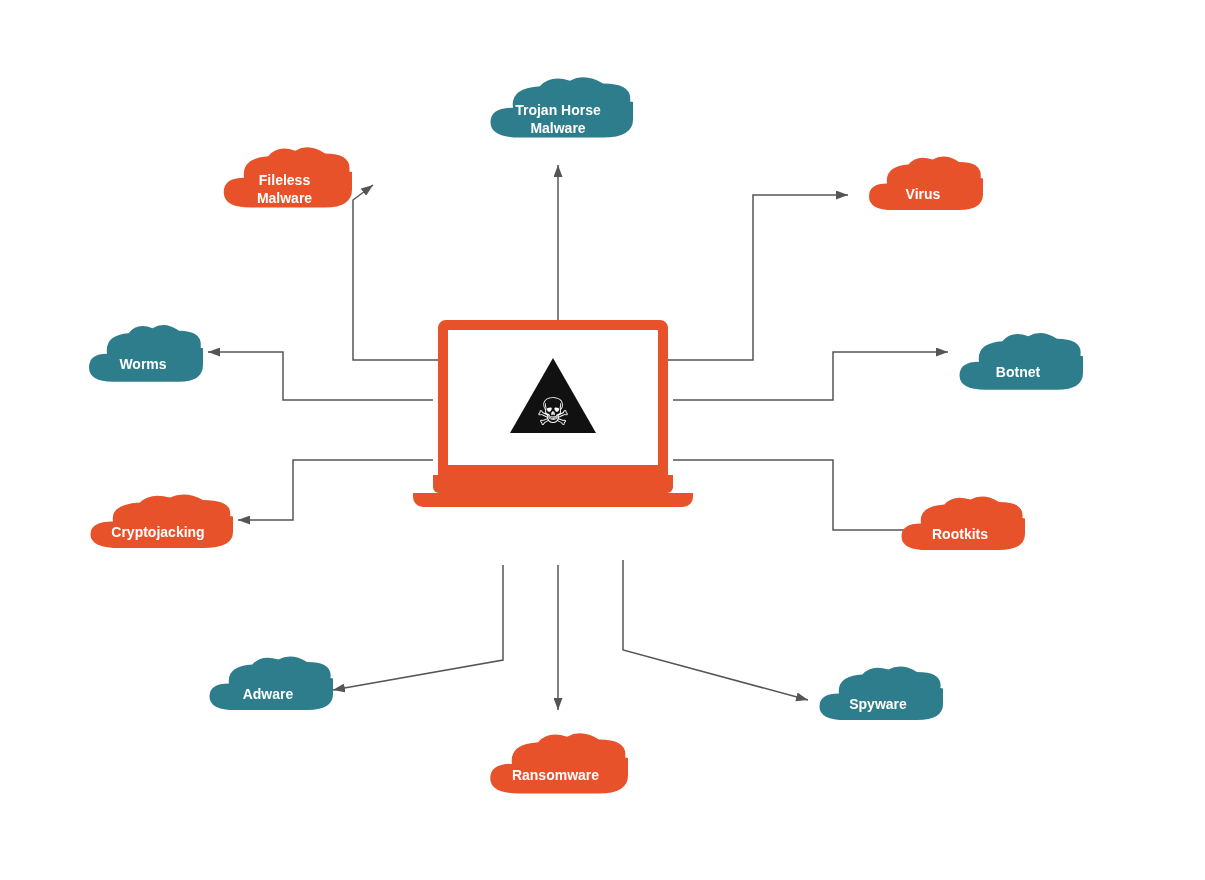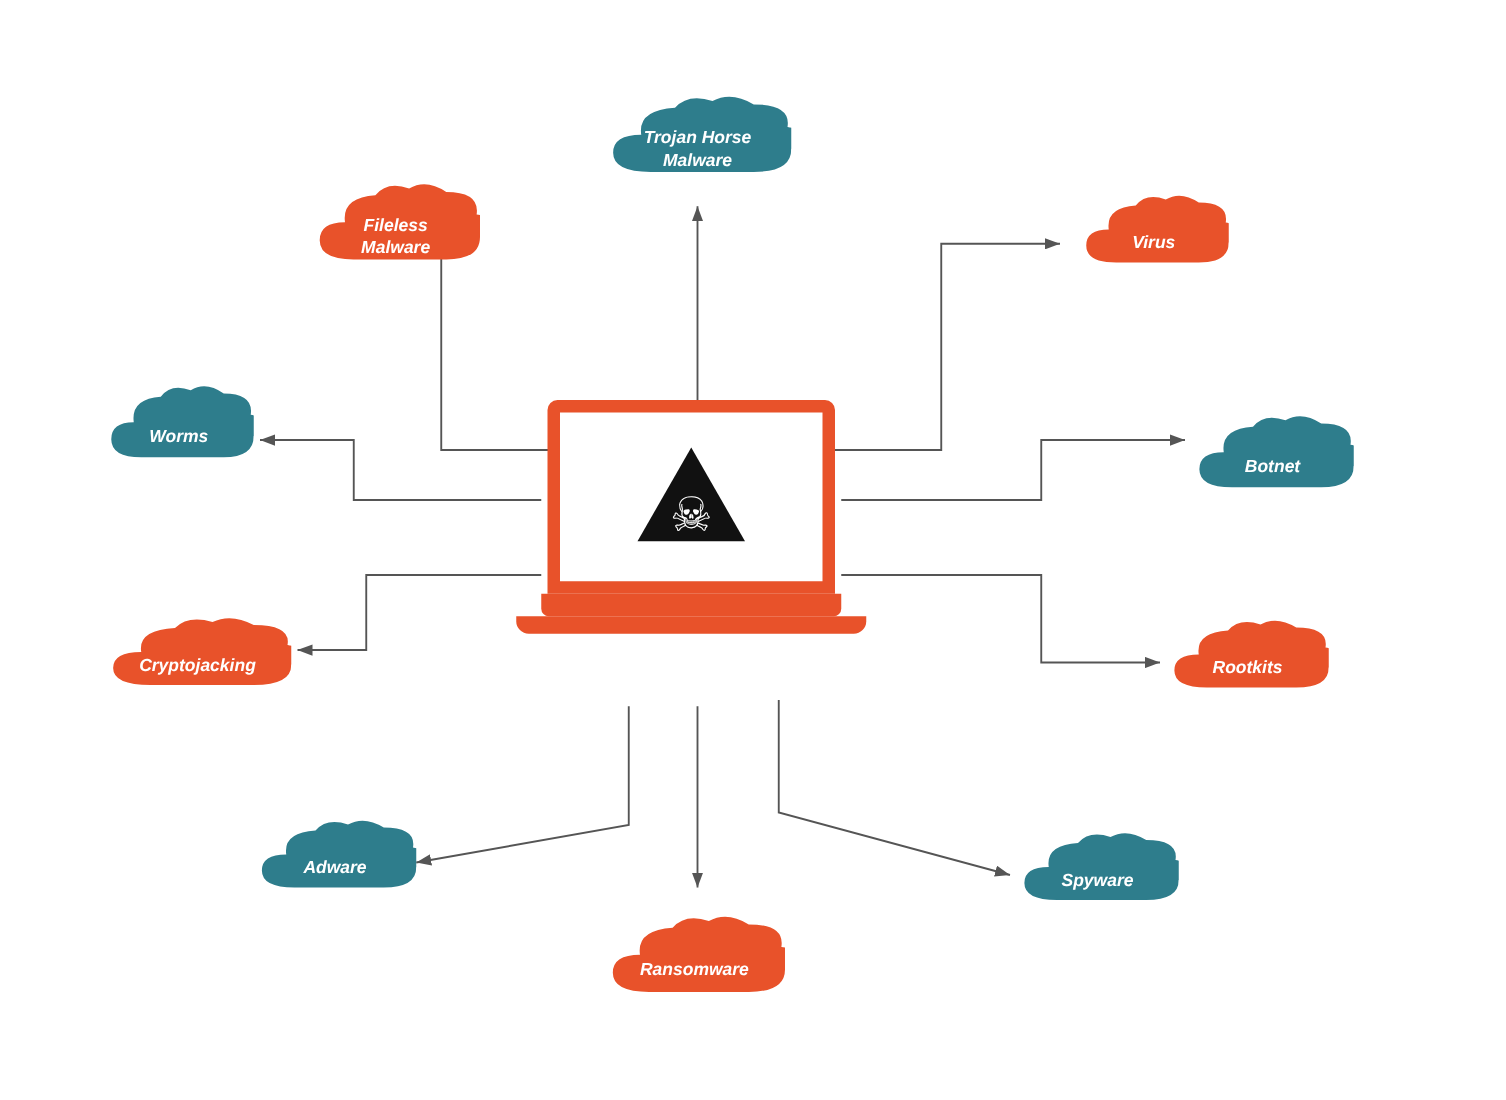--- a/index.html
+++ b/index.html
@@ -30,21 +30,20 @@
       position: absolute;
       display: flex;
       align-items: center;
       justify-content: center;
       text-align: center;
       font-size: 15px;
       font-weight: bold;
       color: #fff;
       line-height: 1.3;
       border-radius: 50px;
-      font-style: italic;
     }
     .cloud::before, .cloud::after {
       content: '';
       position: absolute;
       background: inherit;
       border-radius: 50%;
     }
     
     .cloud-teal { background: #2e7d8c; }
     
@@ -181,21 +180,21 @@
     Q 130,12.75 127.4,29.75
     Q 143,32.3 130,46.75
     Q 130,63.75 104,63.75
     Z
   " fill="#2e7d8c"></path>
           <g>
             <text x="65" y="47.5" text-anchor="middle" dominant-baseline="middle" fill="#fff" font-size="14" font-weight="bold" font-family="Arial, sans-serif">Botnet</text>
           </g>
         </svg>
       </div>
-      <div class="cloud cloud-orange" style="left: 880px; top: 460px; width: 130px; height: 80px; position: absolute; background: transparent; border-radius: 0px; text-align: center;">
+      <div class="cloud cloud-orange" style="left: 842px; top: 460px; width: 130px; height: 80px; position: absolute; background: transparent; border-radius: 0px; text-align: center;">
         <svg width="130" height="80" viewBox="0 0 130 80">
           <path d="
     M 32.5,60
     Q 6.5,60 6.5,46.400000000000006
     Q 6.5,33.6 26,33.6
     Q 23.400000000000002,16 49.4,14.4
     Q 58.5,4 75.4,9.600000000000001
     Q 88.4,2.4000000000000004 104,12
     Q 130,12 127.4,28
     Q 143,30.400000000000002 130,44
@@ -276,40 +275,40 @@
     Q 150,12 147,28
     Q 165,30.400000000000002 150,44
     Q 150,60 120,60
     Z
   " fill="#e8522a"></path>
           <g>
             <text x="75" y="45" text-anchor="middle" dominant-baseline="middle" fill="#fff" font-size="14" font-weight="bold" font-family="Arial, sans-serif">Cryptojacking</text>
           </g>
         </svg>
       </div>
-      <div class="cloud cloud-teal" style="left: 30px; top: 272px; width: 120px; height: 85px; position: absolute; background: transparent; border-radius: 0px; text-align: center;">
+      <div class="cloud cloud-teal" style="left: 30px; top: 288px; width: 120px; height: 85px; position: absolute; background: transparent; border-radius: 0px; text-align: center;">
         <svg width="120" height="85" viewBox="0 0 120 85">
           <path d="
     M 30,63.75
     Q 6,63.75 6,49.3
     Q 6,35.699999999999996 24,35.699999999999996
     Q 21.599999999999998,17 45.6,15.299999999999999
     Q 54,4.25 69.6,10.2
     Q 81.6,2.55 96,12.75
     Q 120,12.75 117.6,29.75
     Q 132,32.3 120,46.75
     Q 120,63.75 96,63.75
     Z
   " fill="#2e7d8c"></path>
           <g>
             <text x="60" y="47.5" text-anchor="middle" dominant-baseline="middle" fill="#fff" font-size="14" font-weight="bold" font-family="Arial, sans-serif">Worms</text>
           </g>
         </svg>
       </div>
-      <div class="cloud cloud-orange" style="left: 196px; top: 110px; width: 135px; height: 90px; position: absolute; background: transparent; border-radius: 0px;">
+      <div class="cloud cloud-orange" style="left: 164px; top: 110px; width: 135px; height: 90px; position: absolute; background: transparent; border-radius: 0px;">
         <svg width="135" height="90" viewBox="0 0 135 90">
           <path d="
     M 33.75,67.5
     Q 6.75,67.5 6.75,52.2
     Q 6.75,37.800000000000004 27,37.800000000000004
     Q 24.3,18 51.300000000000004,16.2
     Q 60.75000000000001,4.5 78.30000000000001,10.8
     Q 91.80000000000001,2.7 108,13.5
     Q 135,13.5 132.3,31.5
     Q 148.5,34.2 135,49.5

